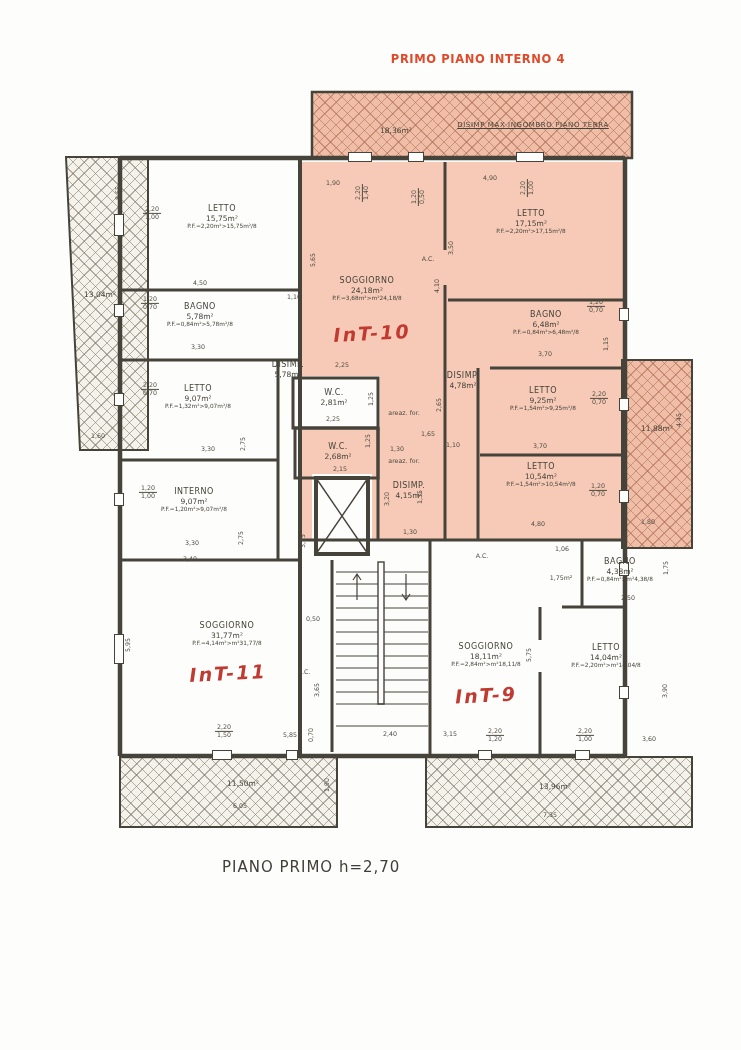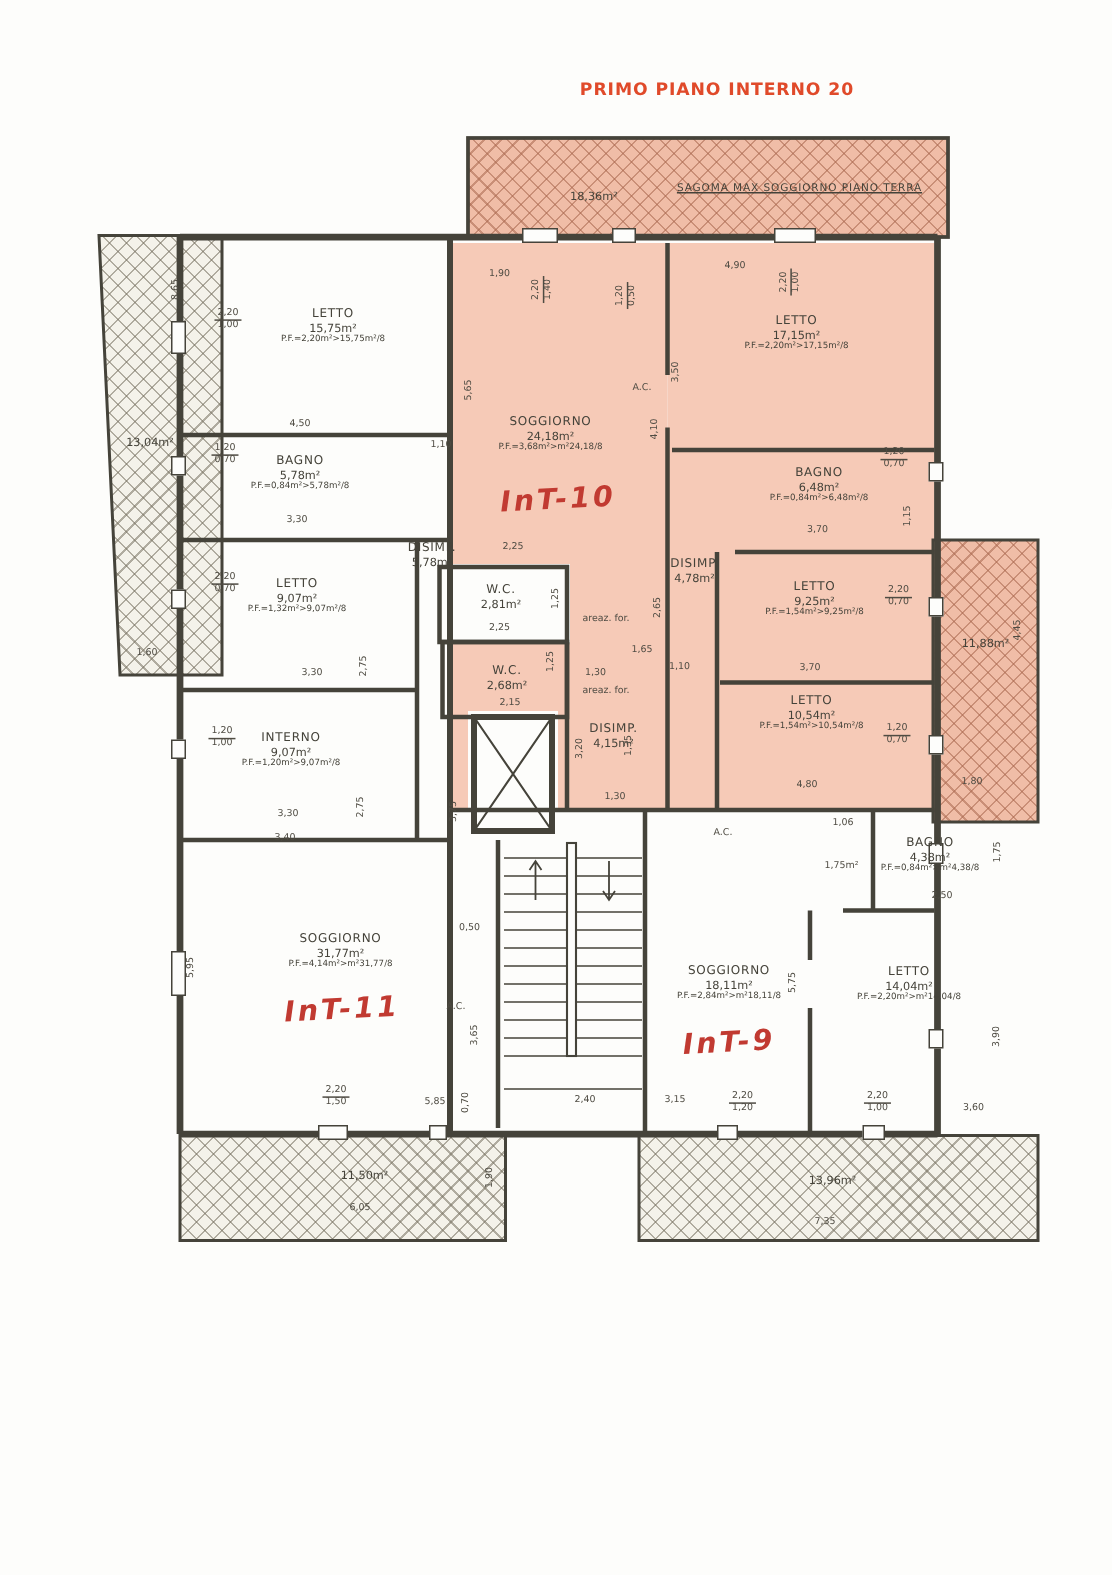--- a/index.html
+++ b/index.html
@@ -35,21 +35,21 @@
   .fr-top{display:block;border-bottom:.8px solid #4f4c43;padding:0 2px;text-align:center;}
   .fr-bot{display:block;text-align:center;}
   .window{position:absolute;background:#fdfdfb;border:1.2px solid #45433a;z-index:5;box-sizing:border-box;}
   svg{position:absolute;left:0;top:0;z-index:4;}
 </style>
 </head>
 <body>
 
 <div id="page">
 
-  <div class="title">PRIMO PIANO INTERNO 20</div>
+  <div class="title">PRIMO PIANO INTERNO 4</div>
 
   <div class="abs xhatch-pink" style="left:312px;top:92px;width:320px;height:66px;"></div>
   <div class="abs xhatch-grey" style="left:66px;top:157px;width:82px;height:293px;clip-path:polygon(0 0,100% 0,100% 100%,17% 100%);"></div>
   <div class="abs xhatch-pink" style="left:622px;top:360px;width:70px;height:188px;"></div>
   <div class="abs xhatch-grey" style="left:120px;top:757px;width:217px;height:70px;"></div>
   <div class="abs xhatch-grey" style="left:426px;top:757px;width:266px;height:70px;"></div>
 
   <div class="abs pinkfill" style="left:302px;top:162px;width:143px;height:378px;"></div>
   <div class="abs pinkfill" style="left:445px;top:162px;width:178px;height:378px;"></div>
 
@@ -110,21 +110,21 @@
       <div class="window" style="left: 619px; top: 490px; width: 10px; height: 13px;"></div>
       <div class="window" style="left: 619px; top: 562px; width: 10px; height: 14px;"></div>
       <div class="window" style="left: 619px; top: 686px; width: 10px; height: 13px;"></div>
       <div class="window" style="left: 212px; top: 750px; width: 20px; height: 10px;"></div>
       <div class="window" style="left: 286px; top: 750px; width: 12px; height: 10px;"></div>
       <div class="window" style="left: 478px; top: 750px; width: 14px; height: 10px;"></div>
       <div class="window" style="left: 575px; top: 750px; width: 15px; height: 10px;"></div>
     </div>
 
   <div class="sagoma-area" style="left:380px;top:126px;">18,36m²</div>
-  <div class="sagoma-cap" style="left:533px;top:121px;">SAGOMA MAX SOGGIORNO PIANO TERRA</div>
+  <div class="sagoma-cap" style="left:533px;top:121px;">DISIMP MAX INGOMBRO PIANO TERRA</div>
 
   <div class="balab" style="left:100px;top:290px;">13,04m²</div>
   <div class="balab" style="left:657px;top:424px;">11,88m²</div>
   <div class="balab" style="left:243px;top:779px;">11,50m²</div>
   <div class="balab" style="left:555px;top:782px;">13,96m²</div>
 
   <div class="room" style="left:222px;top:204px;">
     <div class="rname">LETTO</div>
     <div class="rarea">15,75m²</div>
     <div class="rpf">P.F.=2,20m²&gt;15,75m²/8</div>
@@ -318,13 +318,14 @@
       <div class="dim rot" style="left: 118px; top: 193px;">8,65</div>
       <div class="dim" style="left: 98px; top: 436px;">1,60</div>
       <div class="dim rot" style="left: 679px; top: 420px;">4,45</div>
       <div class="dim" style="left: 648px; top: 522px;">1,80</div>
       <div class="dim" style="left: 240px; top: 806px;">6,05</div>
       <div class="dim rot" style="left: 327px; top: 785px;">1,90</div>
       <div class="dim" style="left: 550px; top: 815px;">7,35</div>
       <div class="dim" style="left: 482px; top: 556px;">A.C.</div>
     </div>
 
+  <div class="footer">PIANO PRIMO h=2,70</div>
 </div>
 
 </body></html>

